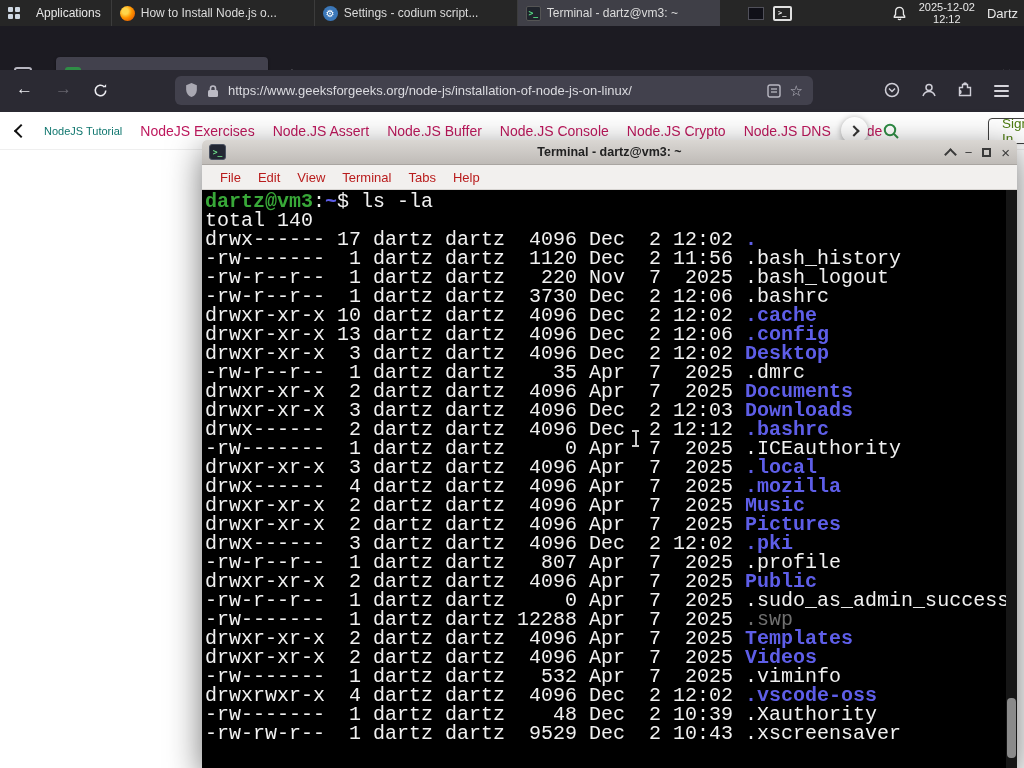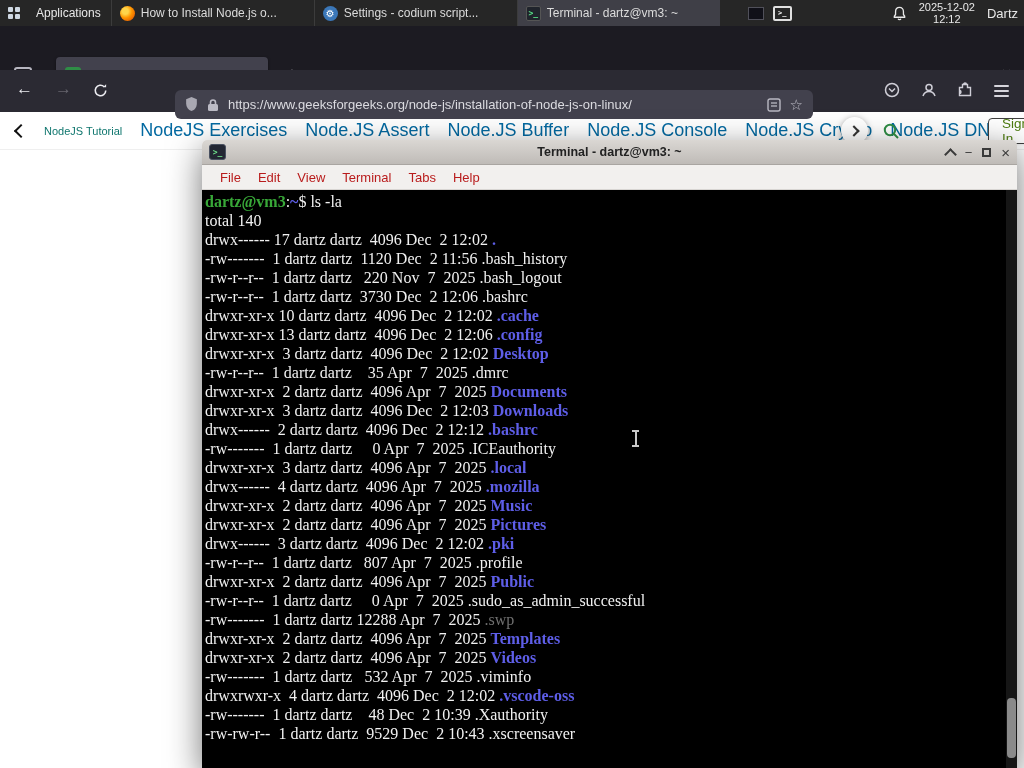--- a/index.html
+++ b/index.html
@@ -49,37 +49,37 @@
     border-bottom:2px solid #d3d2da;transform:rotate(45deg)}
   .win-min{position:absolute;left:931px;top:38px;color:#e7e7ec;font-size:16px}
   .win-max{position:absolute;left:970px;top:46px;width:9px;height:9px;border:2px solid #e7e7ec;border-radius:1px}
   .win-close{position:absolute;left:1001px;top:38px;color:#e7e7ec;font-size:18px}
 
   
   .toolbar{position:absolute;top:70px;left:0;width:1024px;height:42px;background:var(--toolbar_bg);z-index:10}
   .nav-back{position:absolute;left:16px;top:9px;font-size:17px;color:#ececf1}
   .nav-fwd{position:absolute;left:55px;top:9px;font-size:17px;color:#66656e}
   .nav-reload{position:absolute;left:93px;top:13px}
-  .urlbar{position:absolute;left:175px;top:20px;width:638px;height:29px;background:#42414d;border-radius:6px;
+  .urlbar{position:absolute;left:175px;top:6px;width:638px;height:29px;background:#42414d;border-radius:6px;
     display:flex;align-items:center;gap:9px;padding:0 10px;box-sizing:border-box}
   .url-text{flex:1;font-size:13px;color:#dbdbe0;white-space:nowrap;overflow:hidden}
   .star{color:#bcbbc5;font-size:15px;flex:none}
   .tb-icon{position:absolute;top:12px}
   .i-pocket{left:884px}.i-account{left:921px}.i-puzzle{left:957px}
   .i-menu{position:absolute;left:994px;top:15px;width:15px;display:flex;flex-direction:column;gap:3px}
   .i-menu i{height:2px;background:#d6d5dc;border-radius:1px}
 
   
   .sitenav{position:absolute;top:112px;left:0;width:1024px;height:38px;background:#fff;display:flex;
     align-items:center;gap:18px;padding-left:16px;box-sizing:border-box;overflow:hidden;z-index:3;
     border-bottom:1px solid #efefef}
   .chev-left{width:8px;height:8px;border-left:2.5px solid #111;border-bottom:2.5px solid #111;
     transform:rotate(45deg);flex:none}
   .nav-primary{font-weight:normal;font-size:11px;color:#0f766e;white-space:nowrap}
-  .nav-item{font-size:18px;color:#0369a1;white-space:nowrap}
+  .nav-item{font-size:14px;color:#be185d;white-space:nowrap}
   .circle-chev{position:absolute;left:841px;top:117px;width:27px;height:27px;border-radius:50%;background:#fff;
     box-shadow:0 1px 6px rgba(0,0,0,.35);display:flex;align-items:center;justify-content:center;z-index:5}
   .circle-chev i{width:6px;height:6px;border-top:2px solid #333;border-right:2px solid #333;
     transform:rotate(45deg);margin-right:2px}
   .search-btn{position:absolute;left:882px;top:122px;z-index:5;display:flex}
   .signin{position:absolute;left:988px;top:118px;height:26px;padding:0 13px;border:1px solid #404040;
     border-radius:4px;display:flex;align-items:center;font-size:13.5px;color:#4d7c0f;background:#fff;
     box-shadow:0 1px 2px rgba(0,0,0,.08);z-index:5;box-sizing:border-box}
 
   .page{position:absolute;top:150px;left:0;width:1024px;height:618px;background:#fff;z-index:1}
@@ -95,21 +95,21 @@
     justify-content:center;box-sizing:border-box}
   .t-btns{position:absolute;right:7px;top:0;height:25px;display:flex;align-items:center;gap:10px}
   .b-shade{width:7px;height:7px;border-top:2px solid #3a3a3a;border-left:2px solid #3a3a3a;
     transform:rotate(45deg);margin-top:4px}
   .b-min{color:#3a3a3a;font-size:13px;line-height:1}
   .b-max{width:9px;height:9px;border:2px solid #3a3a3a;box-sizing:border-box}
   .b-close{color:#3a3a3a;font-size:15px;line-height:1}
   .t-menu{height:25px;background:#f2f0ee;display:flex;align-items:center;gap:17px;padding-left:18px;
     font-size:13px;color:#b91c1c;border-bottom:1px solid #d8d5d2;box-sizing:border-box}
   .t-screen{position:relative;height:578px;background:var(--terminal_bg);overflow:hidden;
-    font-family:Liberation Serif, serif;font-size:16px;line-height:19px;
+    font-family:Liberation Mono, monospace;font-size:20px;line-height:19px;
     color:var(--terminal_fg)}
   .t-out{position:absolute;left:3px;top:2px;right:12px}
   .tline{white-space:pre}
   .k-dir{color:var(--dir_blue);font-weight:bold}
   .k-dim{color:var(--dim_grey)}
   .green{color:var(--prompt_green);font-weight:bold}
   .tilde{color:var(--dir_blue);font-weight:bold}
   .t-scroll{position:absolute;right:0;top:0;width:11px;height:578px;background:#161616}
   .t-thumb{position:absolute;left:1px;top:508px;width:9px;height:60px;background:#8a8a8a;border-radius:4px}
 

